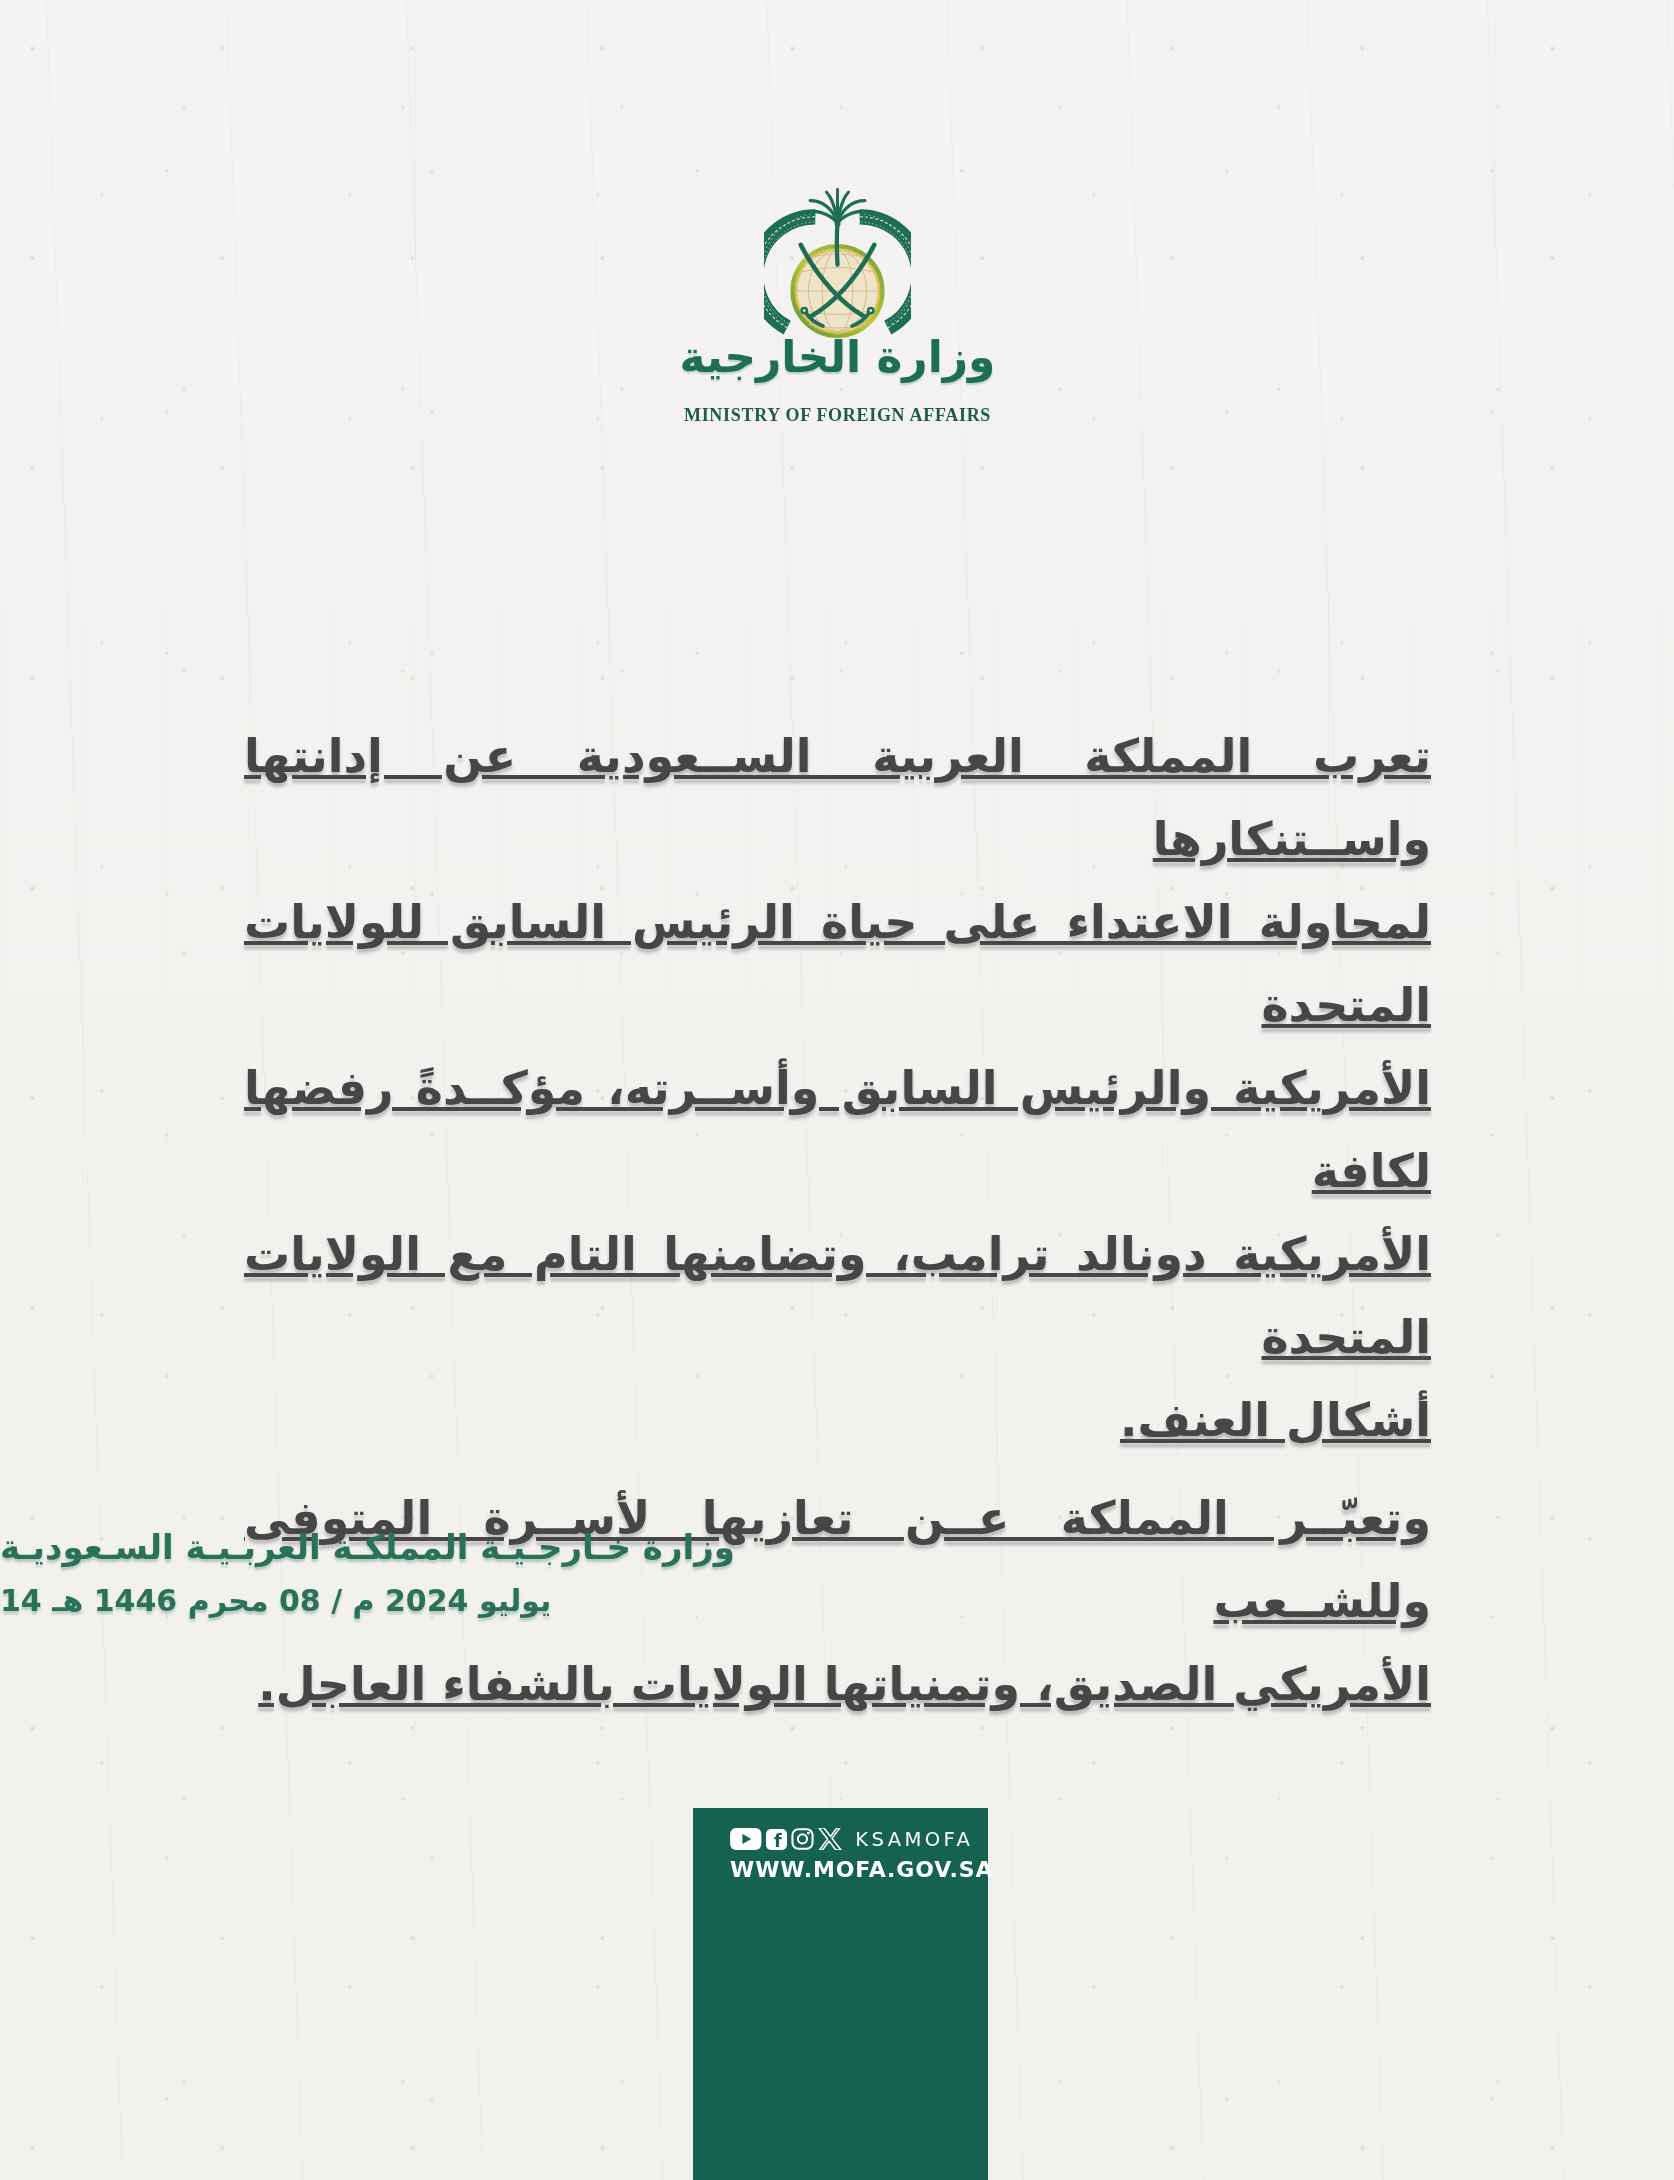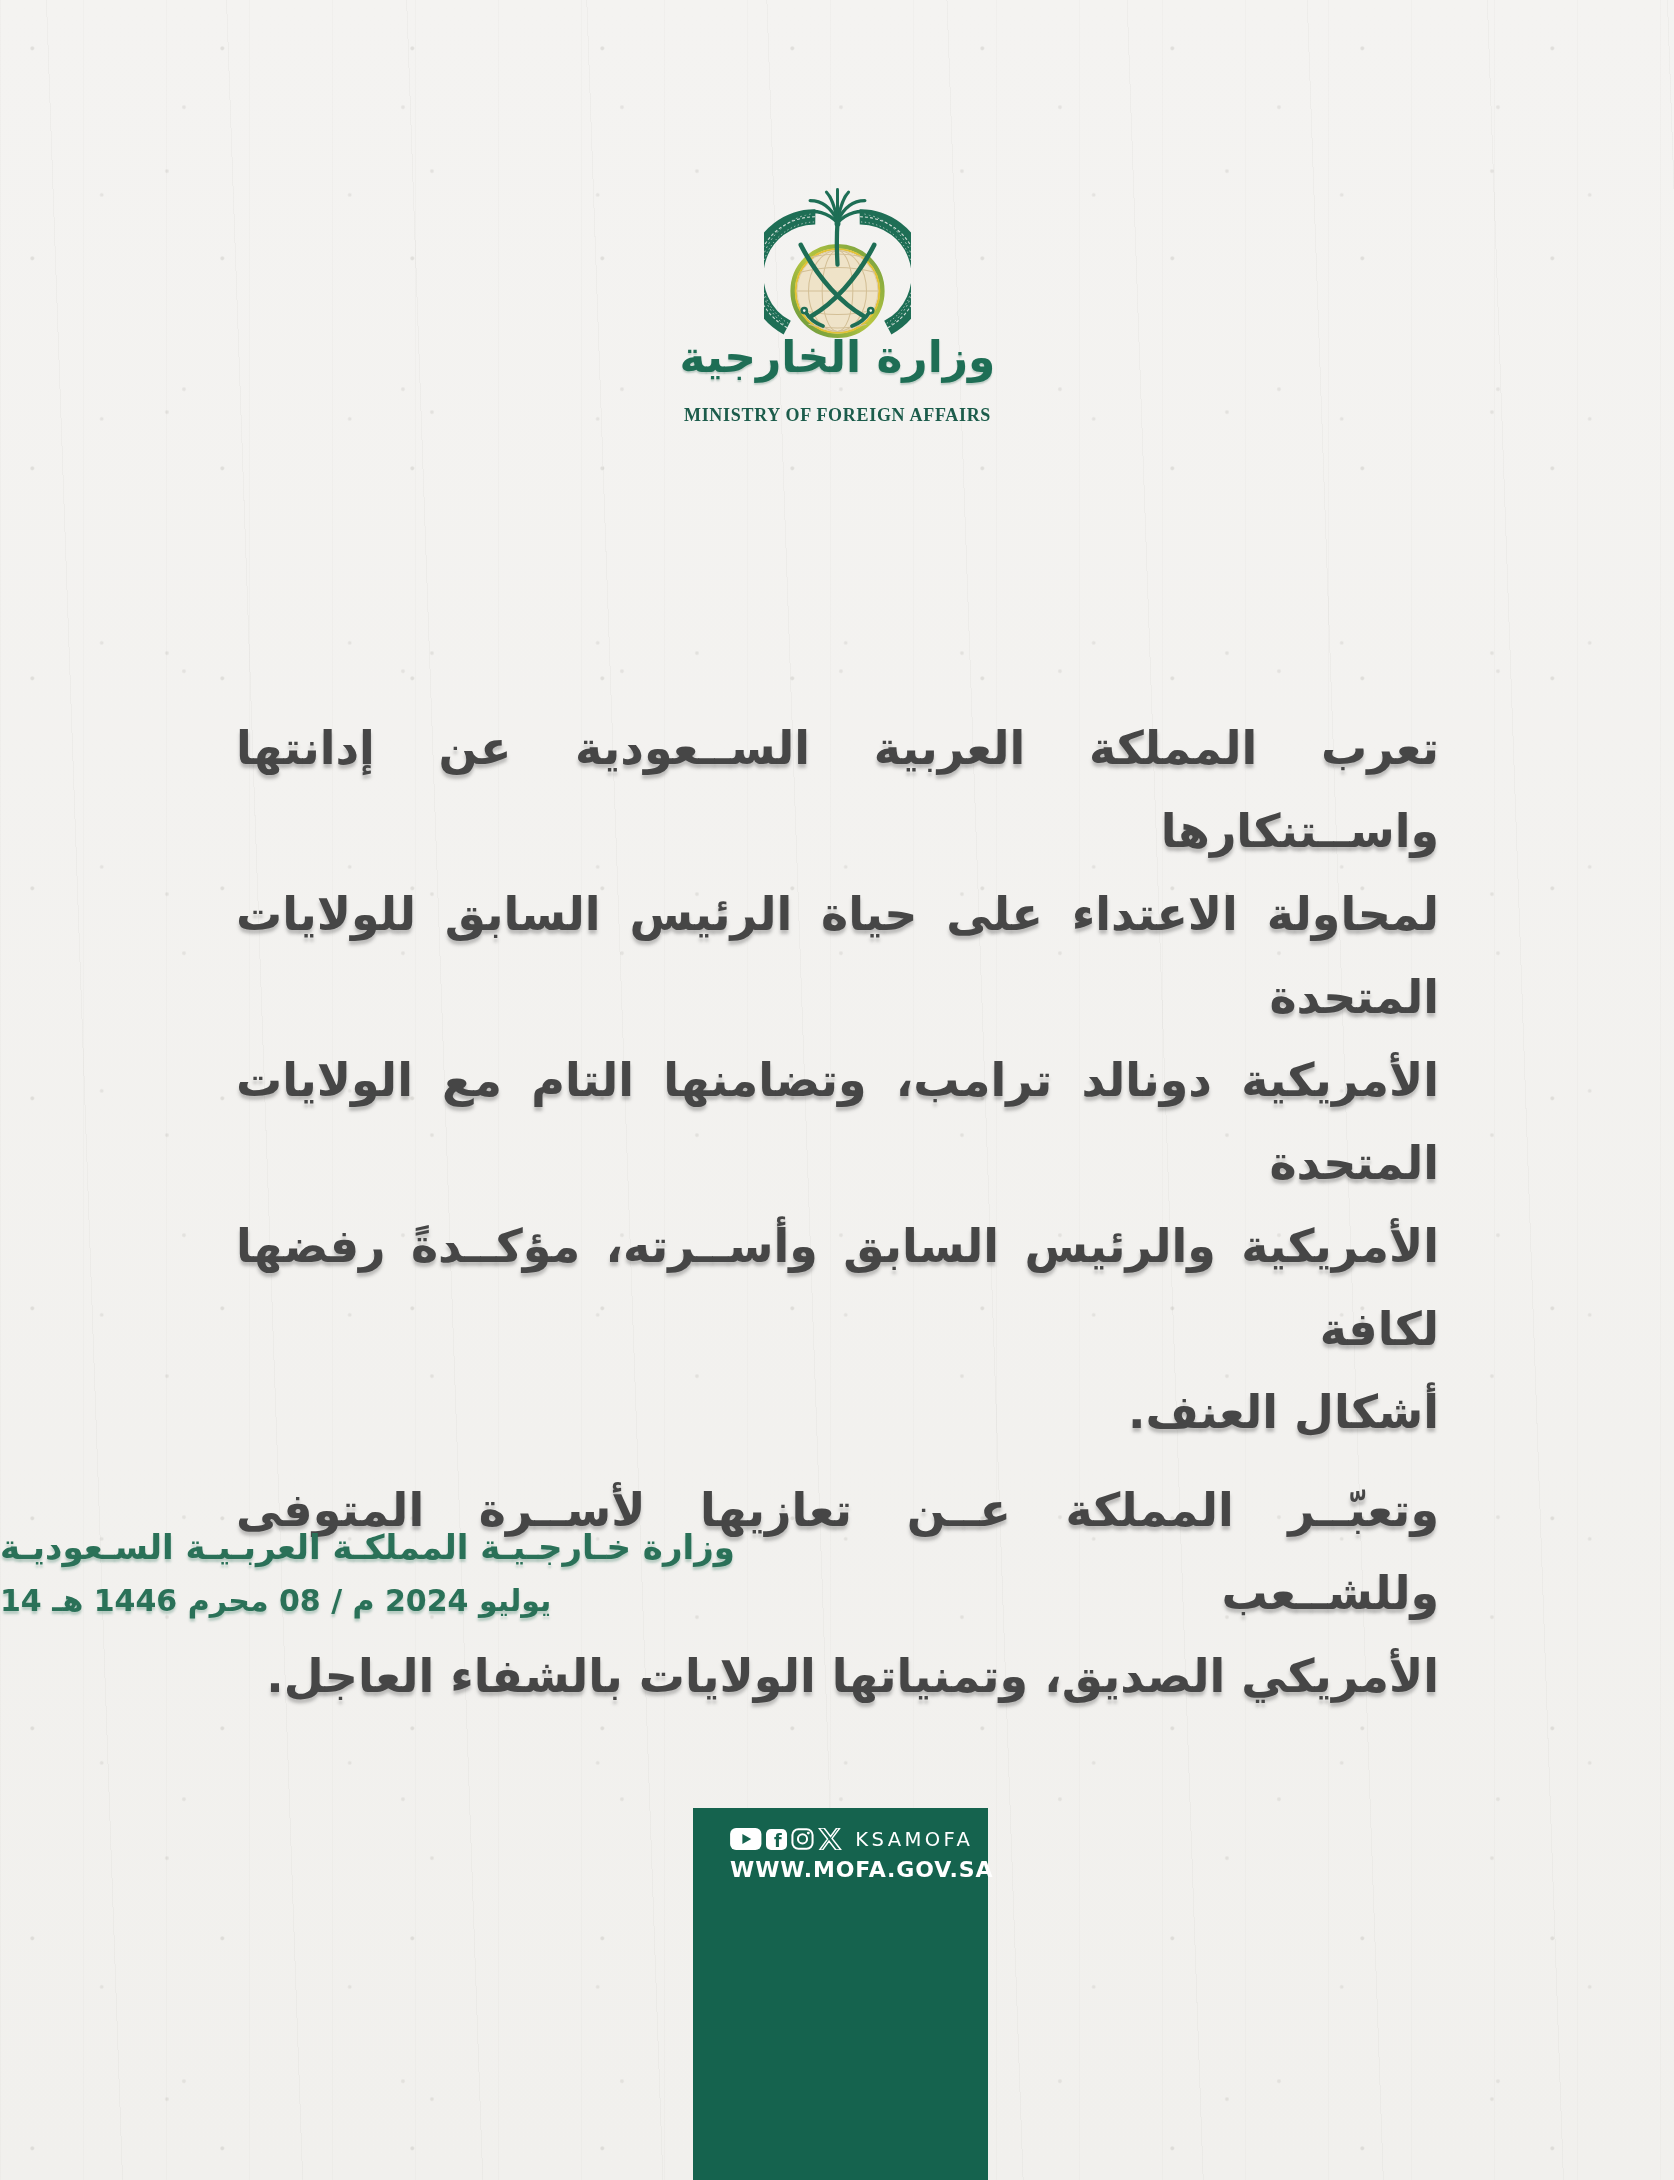--- a/index.html
+++ b/index.html
@@ -27,21 +27,21 @@
   .logo-en{
     margin-top:21px;font-family:"Liberation Serif",serif;font-size:18px;font-weight:bold;
     letter-spacing:0.7px;color:#1c5c4b;line-height:20.4px;
   }
   
   .statement{
     position:absolute;top:707px;left:236px;width:1203px;direction:rtl;
     font-size:46px;font-weight:bold;color:#464646;line-height:83px;
     text-shadow:0 4.3px 3.4px rgba(85,85,85,.35);
   }
-  .statement p{margin:0;}
+  .statement p{margin:8px;text-decoration:underline;}
   .statement p + p{margin-top:14.5px;}
   .line{display:block;}
   .jline{text-align:justify;text-align-last:justify;}
   .rline{text-align:right;}
   
   .attribution{position:absolute;top:1523px;left:0;width:100%;text-align:left;color:#2a7158;}
   .attr-ar{
     direction:rtl;font-size:34px;font-weight:bold;line-height:49px;
     text-shadow:0 2.6px 2.6px rgba(42,113,88,.3);
   }
@@ -136,22 +136,22 @@
       <circle cx="172" cy="100" r="7" fill="#1e6e55"></circle>
     </svg>
     <div class="logo-ar">وزارة الخارجية</div>
     <div class="logo-en">MINISTRY OF FOREIGN AFFAIRS</div>
   </header>
 
   <main class="statement">
     <p>
       <span class="line jline">تعرب المملكة العربية الســعودية عن إدانتها واســتنكارها</span>
       <span class="line jline">لمحاولة الاعتداء على حياة الرئيس السابق للولايات المتحدة</span>
+      <span class="line jline">الأمريكية والرئيس السابق وأســرته، مؤكــدةً رفضها لكافة</span>
       <span class="line jline">الأمريكية دونالد ترامب، وتضامنها التام مع الولايات المتحدة</span>
-      <span class="line jline">الأمريكية والرئيس السابق وأســرته، مؤكــدةً رفضها لكافة</span>
       <span class="line rline">أشكال العنف.</span>
     </p>
     <p>
       <span class="line jline">وتعبّــر المملكة عــن تعازيها لأســرة المتوفى وللشــعب</span>
       <span class="line rline">الأمريكي الصديق، وتمنياتها الولايات بالشفاء العاجل.</span>
     </p>
   </main>
 
   <section class="attribution">
     <div class="attr-ar">وزارة خـارجـيـة المملكـة العربـيـة السـعوديـة</div>

